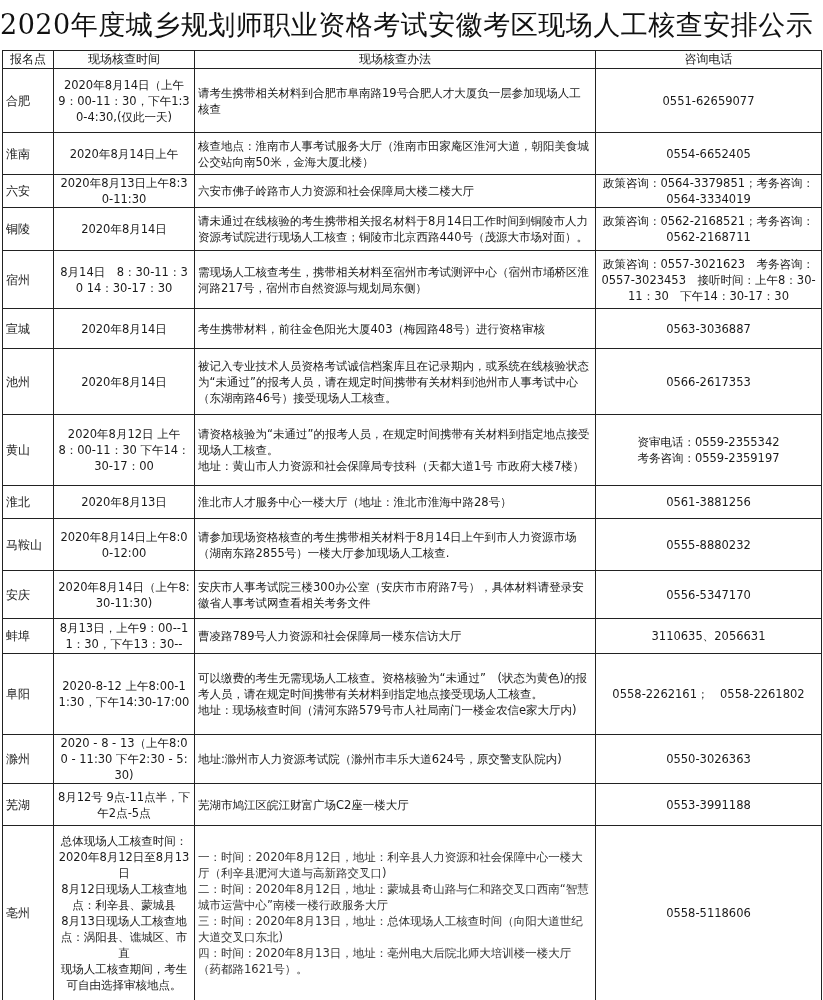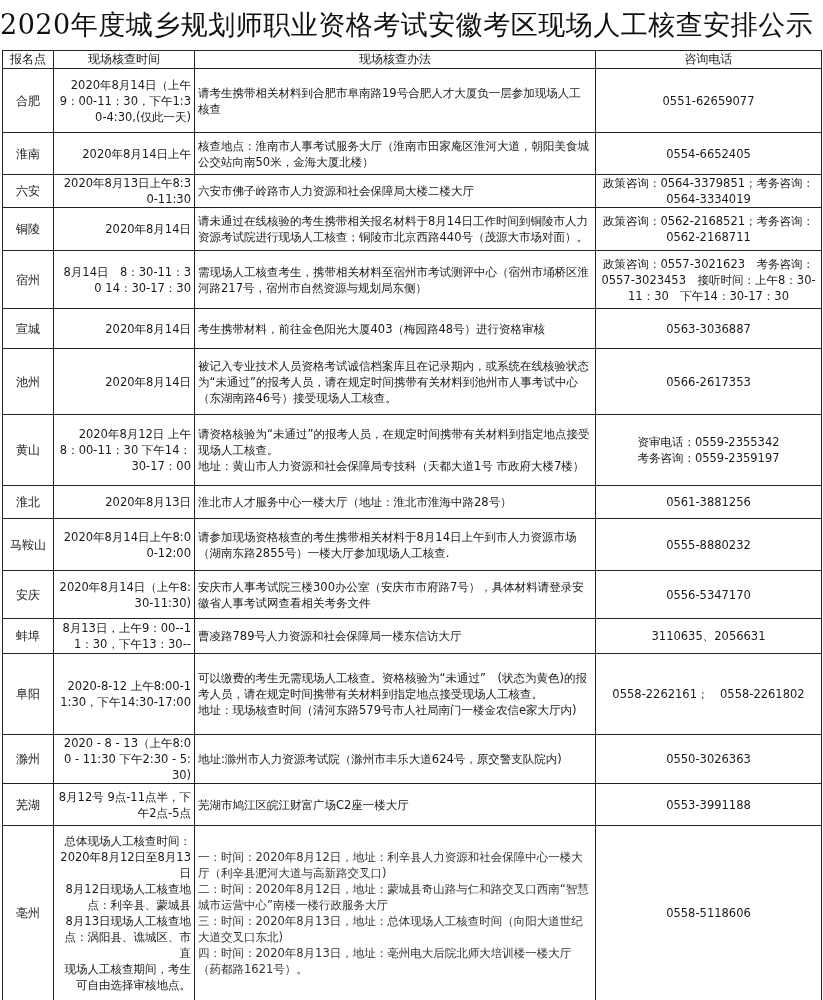--- a/index.html
+++ b/index.html
@@ -14,22 +14,22 @@
   table.grid {
     position: absolute; left: 2px; top: 50px; width: 819px;
     border-collapse: collapse; table-layout: fixed;
     font-size: 11.5px; line-height: 16px;
   }
   table.grid td, table.grid th {
     border: 1px solid #222; padding: 0 3px; vertical-align: middle;
     overflow: hidden; word-break: break-all;
   }
   table.grid th { font-weight: normal; height: 17px; line-height: 17px; font-size: 12px; margin-top: 20px; }
-  table.grid td.c-city { text-align: center; font-size: 12px; }
-  table.grid td.c-time { text-align: right; }
+  table.grid td.c-city { font-size: 12px; }
+  table.grid td.c-time { text-align: center; }
   table.grid td.c-method { text-align: left; }
   table.grid td.c-phone { text-align: center; }
   table.grid td.c-phone, table.grid th.h-phone { border-left: 1px solid #1d4ed8; }
   .line { display: block; }
   .bozhou-method .line { color: #333; }
 </style>
 </head>
 <body>
 
 <div class="page">

